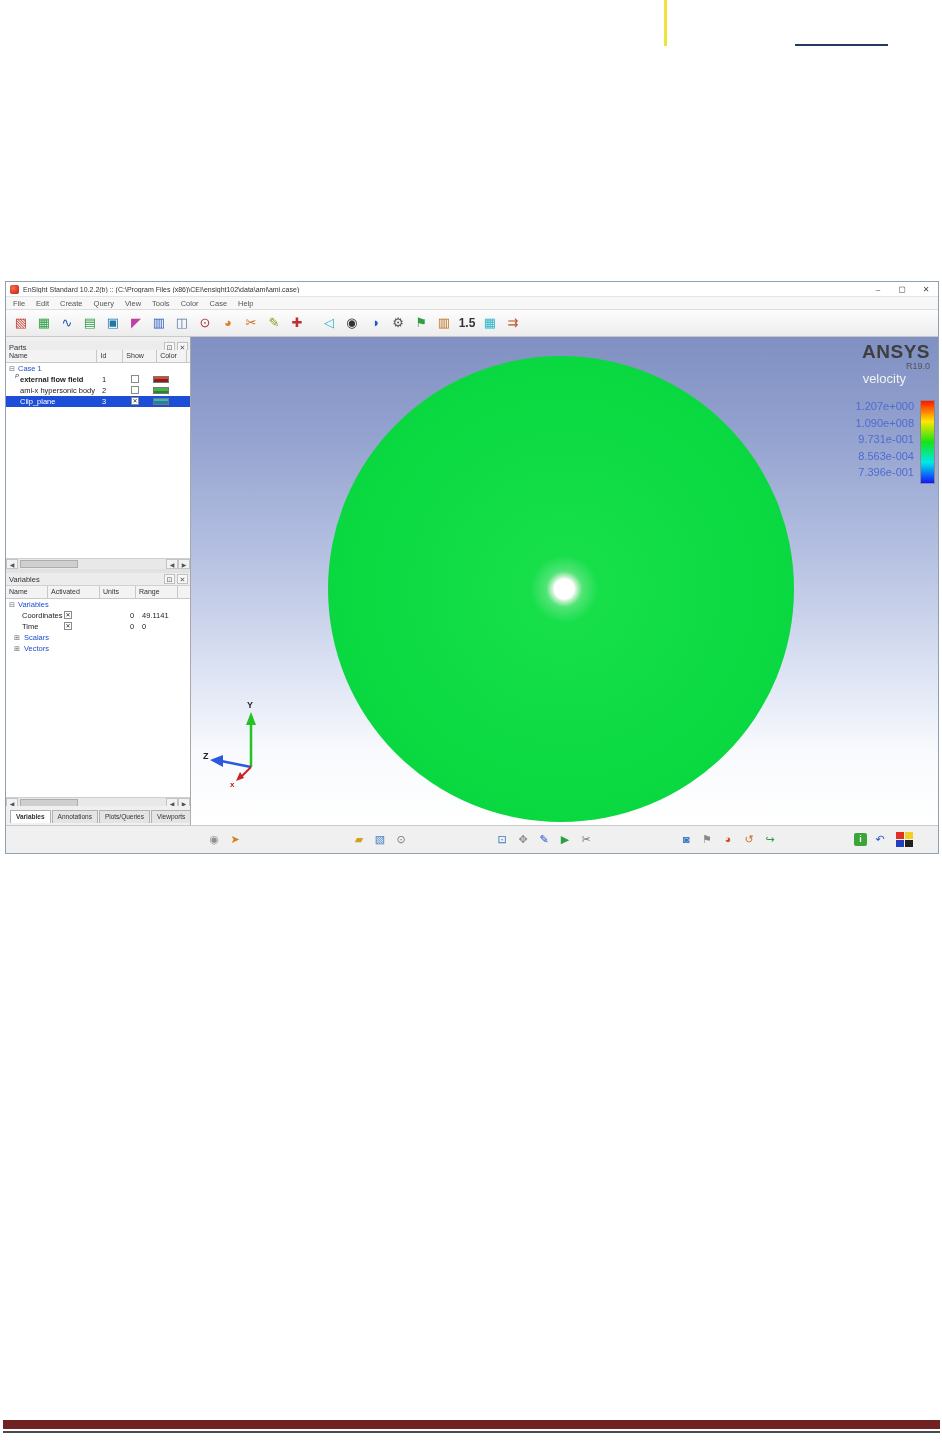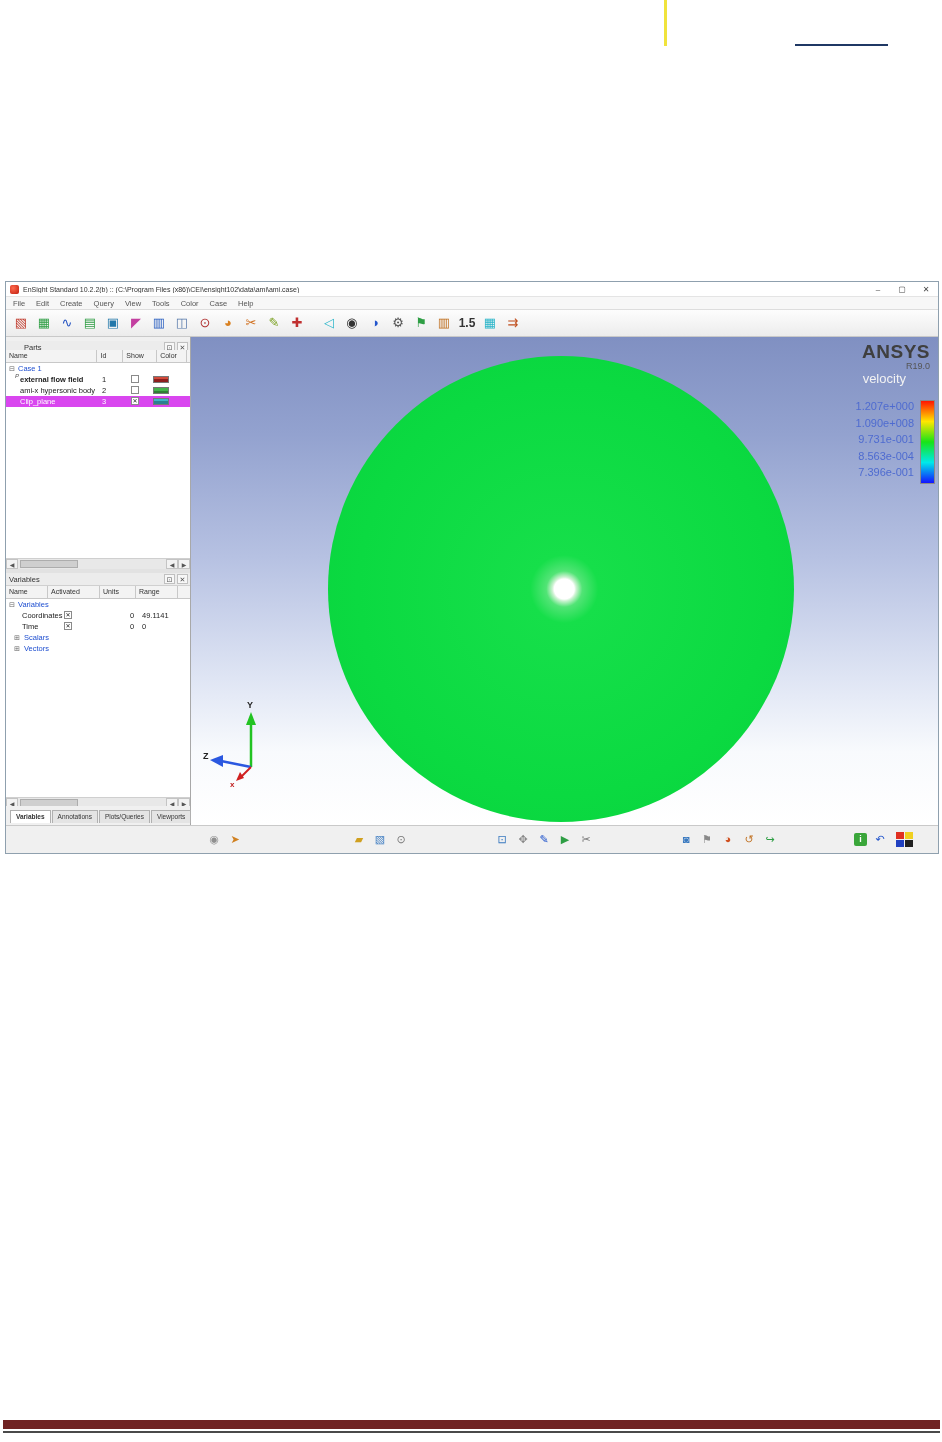--- a/index.html
+++ b/index.html
@@ -48,21 +48,21 @@
   .trow .tname.root { left:12px; }
   .blue { color:#1f4fd0; }
   .bold { font-weight:bold; }
   .prefix { position:absolute; left:9px; top:-1px; font-size:6px; color:#555; font-style:italic; }
   .pid { position:absolute; left:96px; top:0; line-height:11px; }
   .chk { position:absolute; left:125px; top:1px; width:8px; height:8px; background:#fff; border:1px solid #8a8a8a; font-size:6px; line-height:7px; text-align:center; color:#222; }
   .sw { position:absolute; left:147px; top:2px; width:16px; height:7px; border:1px solid #777; }
   .sw-eff { background:linear-gradient(#d24a3a 0 50%, #8e1e1e 50% 100%); }
   .sw-ami { background:linear-gradient(#43b34a 0 50%, #2f7f35 50% 100%); }
   .sw-clip { background:linear-gradient(#3fb3c9 0 50%, #2b7f92 50% 100%); }
-  .trow.sel { background:#d946ef; }
+  .trow.sel { background:#1d4ed8; }
   .trow.sel .tname { color:#fff; }
 
   .vx { position:absolute; left:58px; top:1px; width:8px; height:8px; background:#fff; border:1px solid #8a8a8a; font-size:6px; line-height:7px; text-align:center; color:#222; }
   .vmin { position:absolute; left:124px; top:0; line-height:11px; }
   .vmax { position:absolute; left:136px; top:0; line-height:11px; }
 
   .hscroll { position:absolute; left:0; right:0; height:11px; background:#e8e8e8; border-top:1px solid #cfcfcf; }
   .sarr { position:absolute; top:0; width:12px; height:10px; font-size:6px; line-height:10px; text-align:center; color:#555; background:#f2f2f2; border:1px solid #c4c4c4; }
   .sthumb { position:absolute; left:14px; top:1px; width:58px; height:8px; background:#cfcfcf; border:1px solid #adadad; }
 
@@ -151,21 +151,21 @@
         <span class="ticon small-text" style="color:#333333">1.5</span>
         <span class="ticon" style="color:#2ab5c9">▦</span>
         <span class="ticon" style="color:#c05020">⇉</span>
       </div>
     </div>
 
     <div class="content">
 
       <div class="leftcol">
 
-        <div class="phead" style="top:4px;padding-left:15px;">
+        <div class="phead" style="top:4px;">
           <span class="ptitle">Parts</span>
           <span class="pbtn">⊡</span>
           <span class="pbtn">✕</span>
         </div>
         <div class="colhead" style="top:13px;">
           <span style="width:92px">Name</span>
           <span style="width:26px">Id</span>
           <span style="width:34px">Show</span>
           <span style="width:30px">Color</span>
           <span class="fill"></span>

